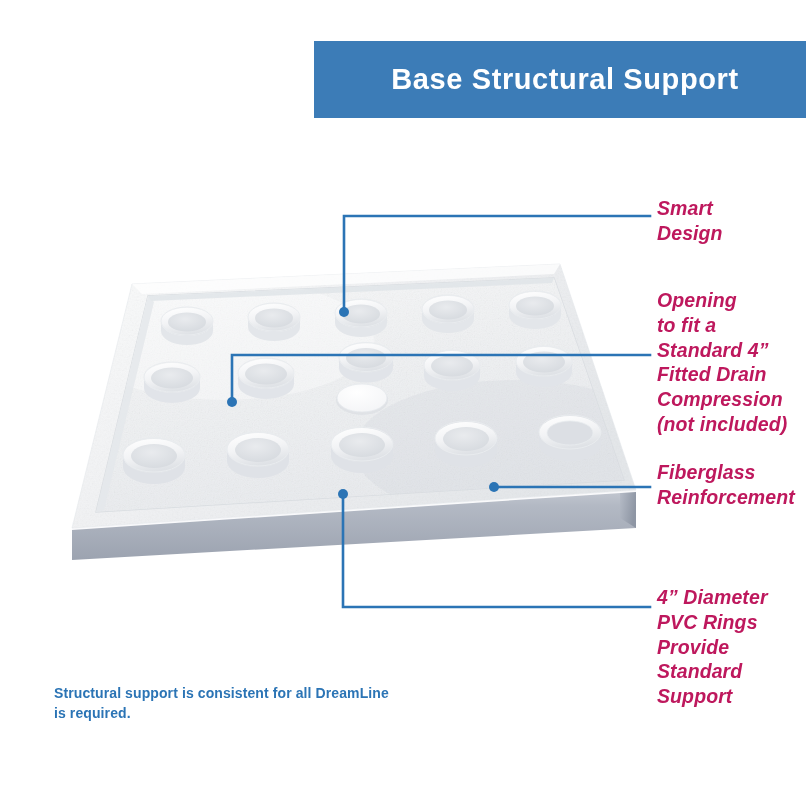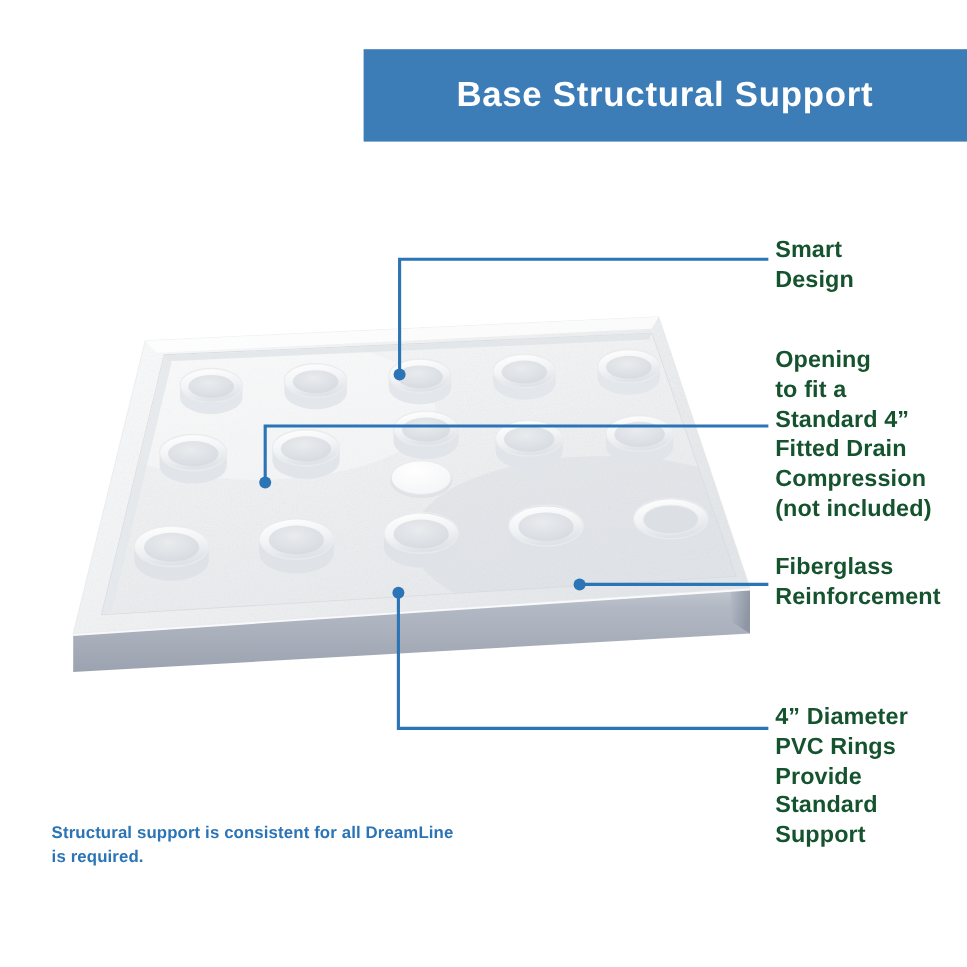--- a/index.html
+++ b/index.html
@@ -12,21 +12,21 @@
     width: 806px;
     height: 806px;
     position: relative;
     overflow: hidden;
     font-family: "Liberation Sans", sans-serif;
     -webkit-font-smoothing: antialiased;
   }
 
   #stage {
     position: absolute;
-    left: 5px; top: 0;
+    left: 16px; top: 0;
     width: 694px;
     height: 806px;
     background: #ffffff;
   }
 
   
   .banner {
     position: absolute;
     left: 298px;
     top: 41px;
@@ -53,25 +53,26 @@
     left: 28px;
     top: 250px;
     width: 610px;
     height: 320px;
   }
   .illustration svg { display: block; }
 
   
   .callout {
     position: absolute;
-    color: #14532d;
+    color: #be185d;
     font-weight: bold;
     font-size: 19.5px;
     line-height: 1.27;
     letter-spacing: 0.1px;
+    font-style: italic;
   }
   .callout .line { white-space: nowrap; display: block; }
 
   #callout-smart      { left: 641px; top: 196px; }
   #callout-opening    { left: 641px; top: 288px; }
   #callout-fiberglass { left: 641px; top: 460px; }
   #callout-pvc        { left: 641px; top: 552px; margin-top: 33px; }
 
   
   .leaders {

